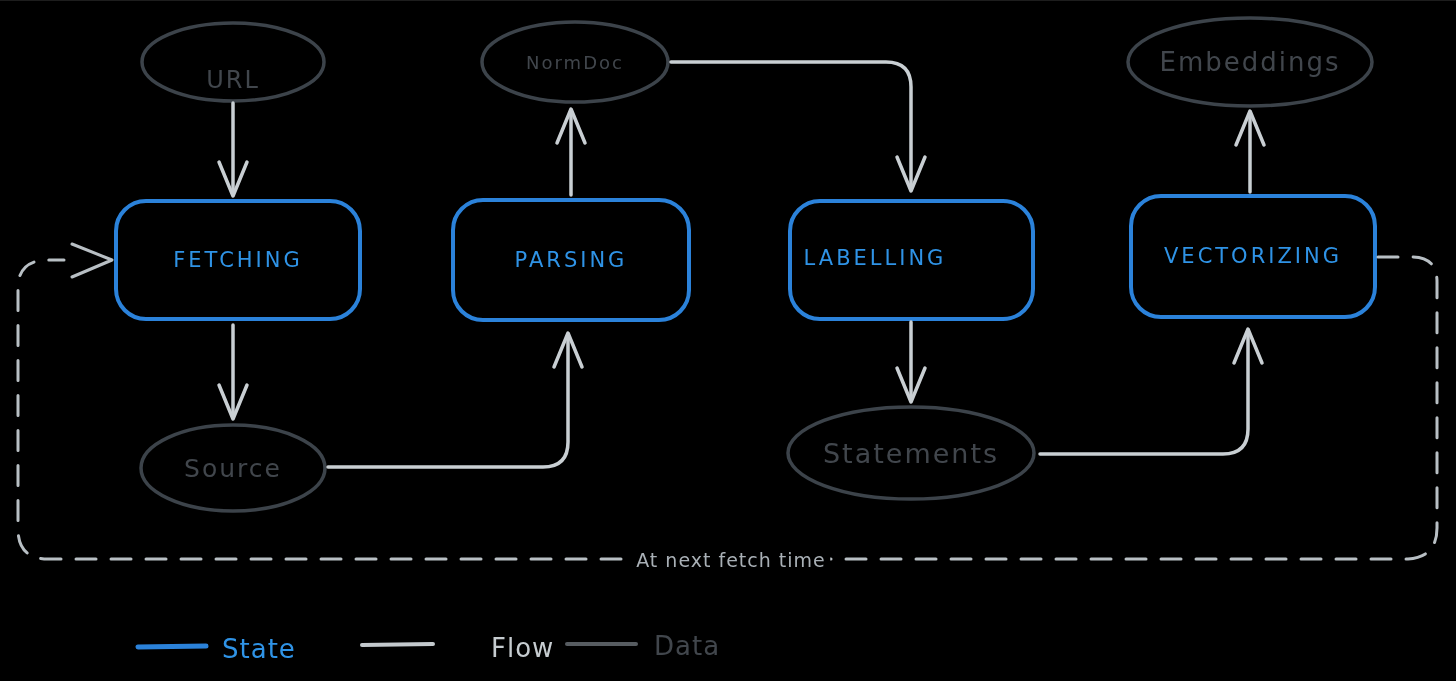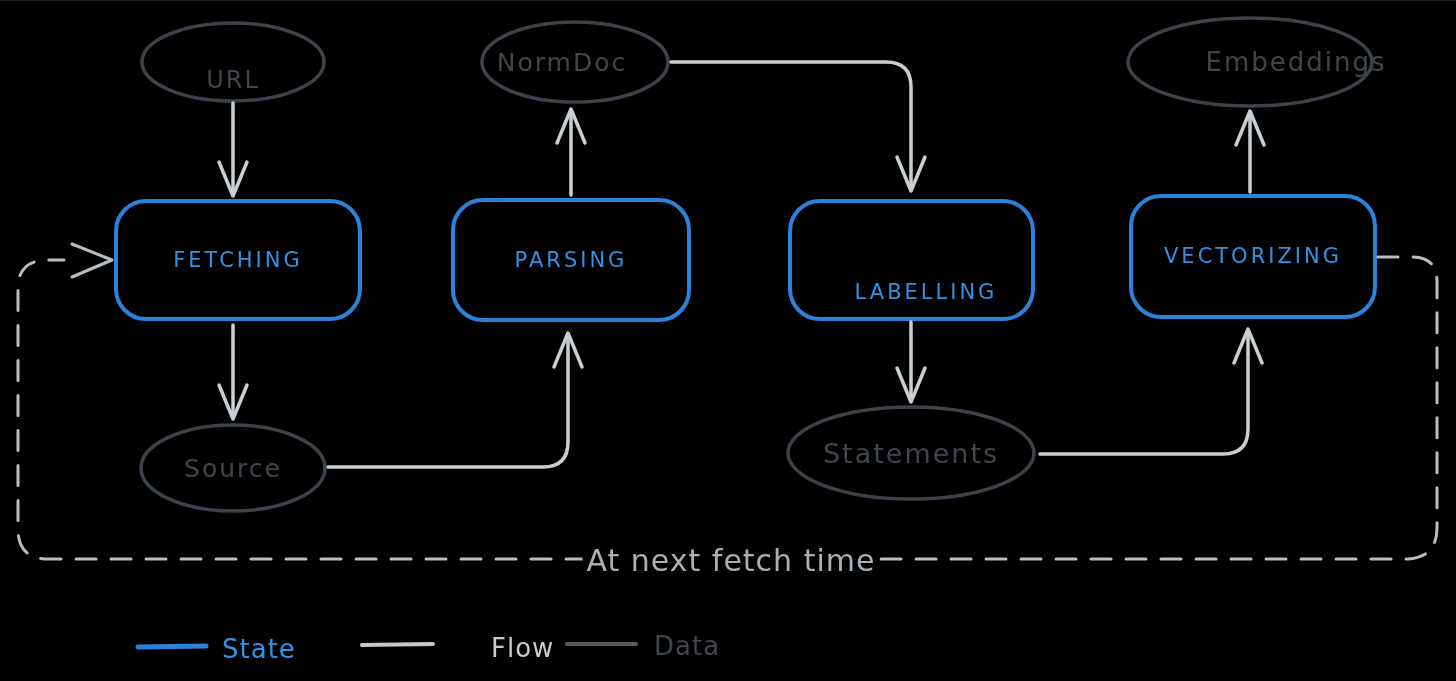--- a/index.html
+++ b/index.html
@@ -19,21 +19,21 @@
   .top-edge{position:absolute;left:0;top:0;width:1456px;height:1px;background:#1d1d1d;}
   svg.canvas{position:absolute;left:0;top:0;}
   .stroke-flow{stroke:var(--flow_gray);stroke-width:3.5;fill:none;stroke-linecap:round;stroke-linejoin:round;}
   .stroke-data{stroke:var(--data_gray);stroke-width:3.5;fill:none;}
   .stroke-state{stroke:var(--state_blue);stroke-width:4;fill:none;}
   .stroke-loop{stroke:var(--loop_gray);stroke-width:3;fill:none;stroke-linecap:round;stroke-linejoin:round;}
   .dashed{stroke-dasharray:20 15;}
   .lbl{position:absolute;transform:translate(-50%,-50%);white-space:nowrap;}
   .state-lbl{color:var(--state_text_blue);font-size:21px;letter-spacing:3px;font-weight:400;}
   .data-lbl{color:var(--data_text_gray);letter-spacing:2px;font-weight:500;}
-  .loop-lbl{color:var(--loop_label_gray);font-size:30px;letter-spacing:1px;background:var(--background);padding:0 4px;text-align:center;}
+  .loop-lbl{color:var(--loop_label_gray);font-size:19px;letter-spacing:1px;background:var(--background);padding:0 4px;text-align:center;}
   .legend-lbl{font-size:26px;letter-spacing:1px;transform:translate(0,-50%);font-weight:500;}
   .legend-state{color:var(--state_text_blue);}
   .legend-flow{color:#c6ccd0;}
   .legend-data{color:var(--data_text_gray);}
 </style>
 </head>
 <body>
 
 <div class="top-edge"></div>
 
@@ -85,27 +85,27 @@
 
   <path class="stroke-loop dashed" d="M1378,257 L1412,257 Q1437,257 1437,282 L1437,528 Q1437,557 1408,559 L48,559 Q18,559 18,529 L18,288 Q18,261 46,260 L64,260"></path>
   <path class="stroke-loop" d="M72,244 L112,260 L72,277"></path>
 
   <line x1="138" y1="647" x2="206" y2="646" stroke="var(--state_blue)" stroke-width="5" stroke-linecap="round"></line>
   <line x1="362" y1="645" x2="433" y2="644" stroke="#c3c9cd" stroke-width="4" stroke-linecap="round"></line>
   <line x1="567" y1="644" x2="636" y2="644" stroke="var(--data_legend_line)" stroke-width="4" stroke-linecap="round"></line>
 </svg>
 
 <div class="lbl data-lbl" style="left:233px;top:62px;font-size:24px;margin-top:18px;">URL</div>
-<div class="lbl data-lbl" style="left:562px;top:62px;font-size:25px;">NormDoc</div>
-<div class="lbl data-lbl" style="left:1250px;top:62px;font-size:26px;margin-left:46px;">Embeddings</div>
+<div class="lbl data-lbl" style="left:575px;top:62px;font-size:18px;">NormDoc</div>
+<div class="lbl data-lbl" style="left:1250px;top:62px;font-size:26px;">Embeddings</div>
 <div class="lbl data-lbl" style="left:233px;top:468px;font-size:25px;">Source</div>
 <div class="lbl data-lbl" style="left:911px;top:453px;font-size:27px;">Statements</div>
 
 <div class="lbl state-lbl" style="left:238px;top:260px;">FETCHING</div>
 <div class="lbl state-lbl" style="left:571px;top:260px;">PARSING</div>
-<div class="lbl state-lbl" style="left:926px;top:258px;margin-top:34px;">LABELLING</div>
+<div class="lbl state-lbl" style="left:875px;top:258px;">LABELLING</div>
 <div class="lbl state-lbl" style="left:1253px;top:256px;text-align:right;">VECTORIZING</div>
 
 <div class="lbl loop-lbl" style="left:731px;top:560px;">At next fetch time</div>
 
 <div class="lbl legend-lbl legend-state" style="left:222px;top:649px;transform:translate(0,-50%);text-align:center;">State</div>
 <div class="lbl legend-lbl legend-flow" style="left:447px;top:648px;transform:translate(0,-50%);margin-left:44px;">Flow</div>
 <div class="lbl legend-lbl legend-data" style="left:654px;top:646px;transform:translate(0,-50%);">Data</div>
 
 </body></html>

